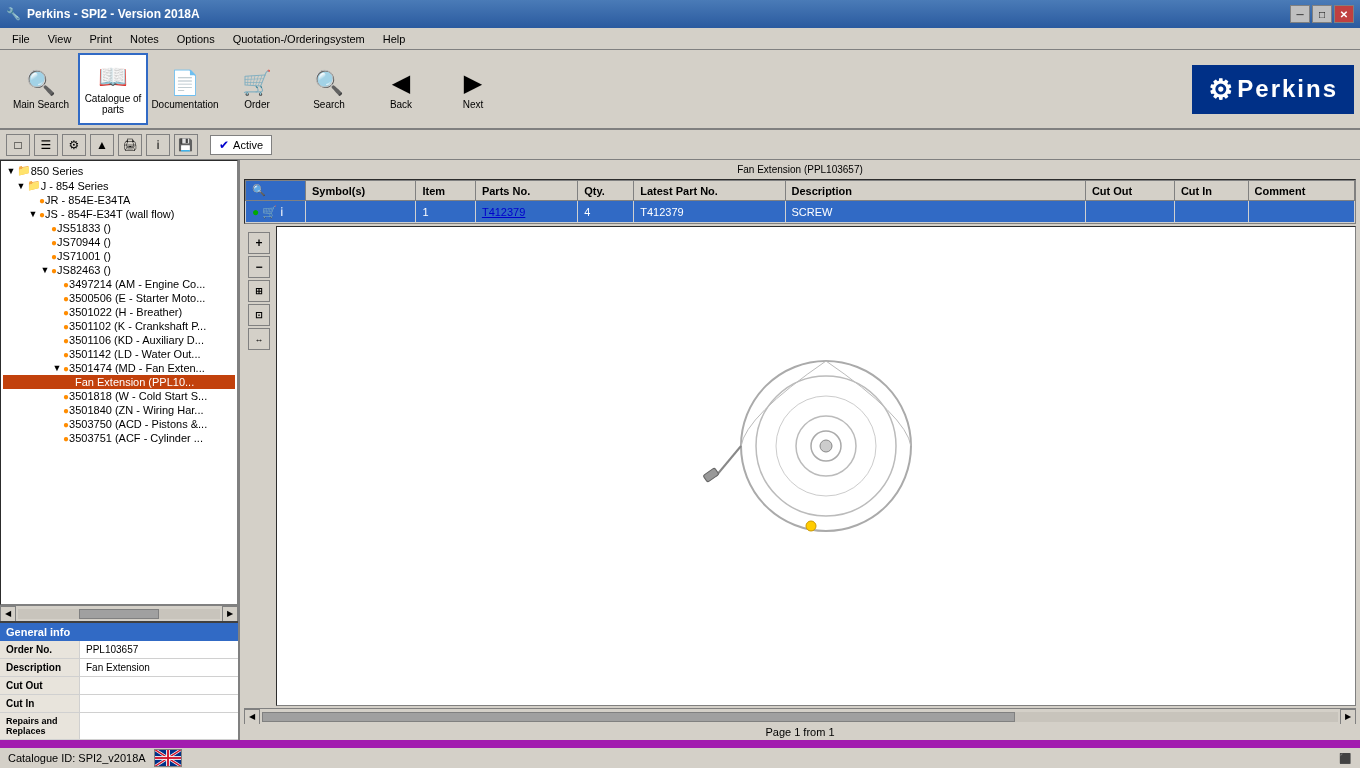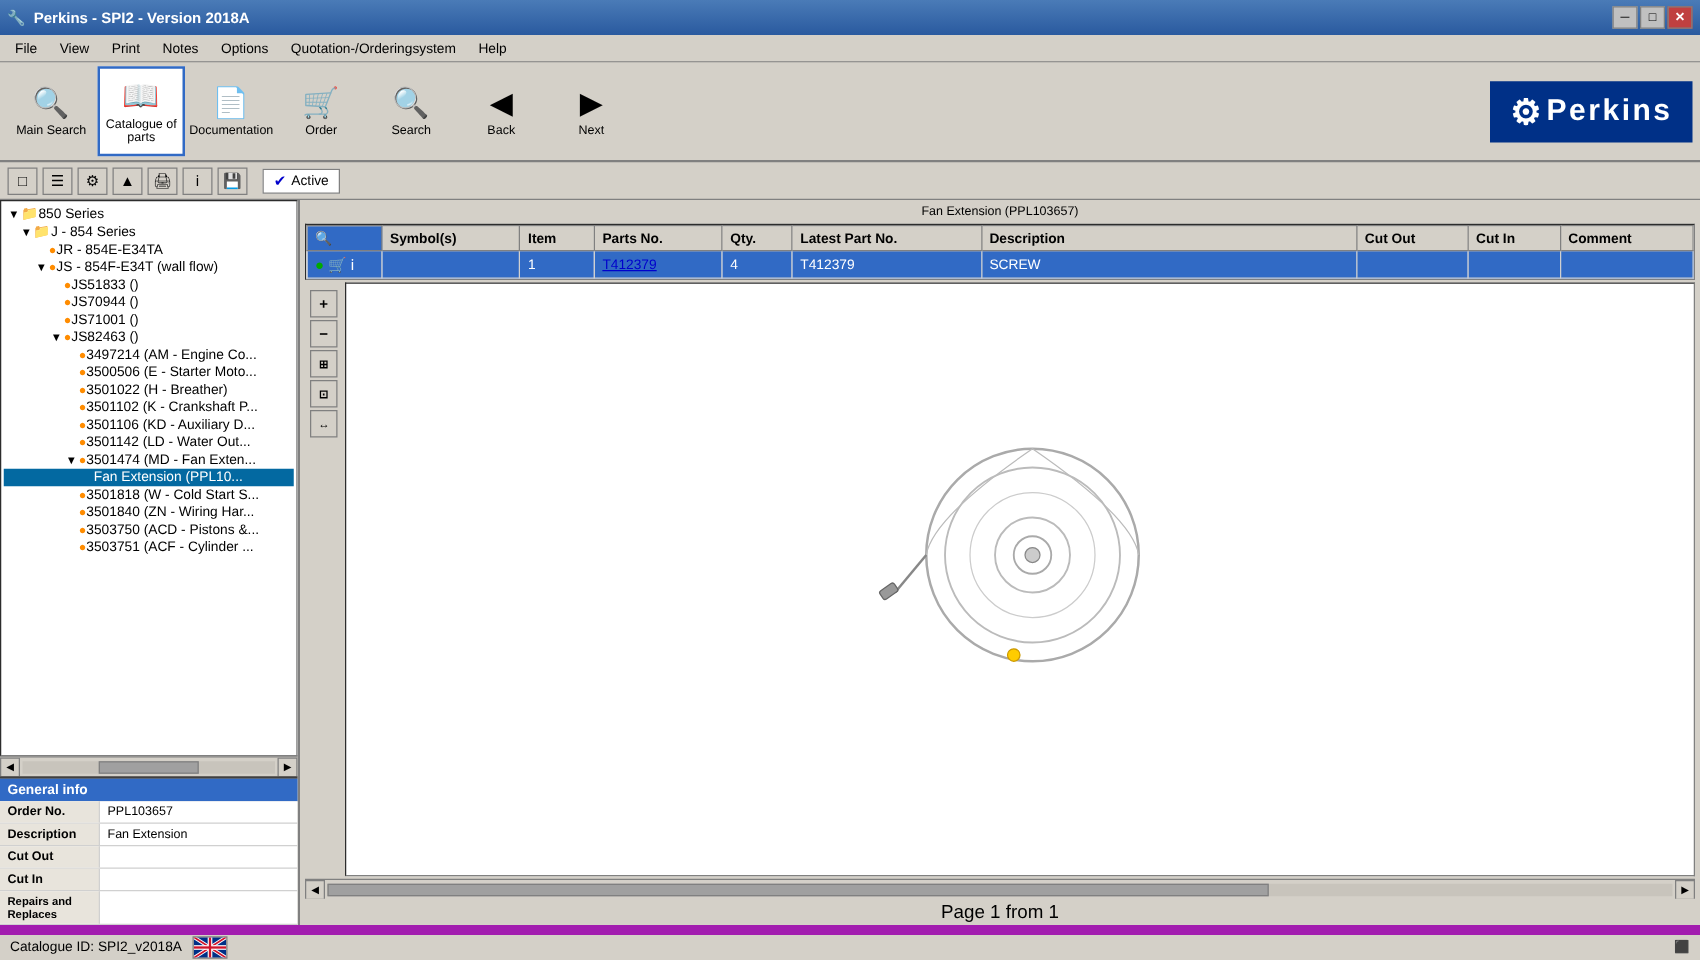--- a/index.html
+++ b/index.html
@@ -127,21 +127,21 @@
       border: 1px inset #808080;
       padding: 2px;
     }
     .tree-item {
       display: flex; align-items: center;
       padding: 1px 2px;
       cursor: pointer;
       white-space: nowrap;
       font-size: 11px;
     }
-    .tree-item.selected { background: #0369a1; color: white; text-align: right; }
+    .tree-item.selected { background: #c2410c; color: white; text-align: right; }
     .expand-icon { width: 12px; display: inline-block; text-align: center; font-size: 9px; }
 
     
     .info-panel {
       background: #d4d0c8;
       border-top: 2px solid #404040;
     }
     .info-header {
       background: #316ac5;
       color: white;
@@ -564,21 +564,21 @@
     </div>
 
     <div class="horizontal-scroll" style="margin: 0 4px;">
       <div class="scroll-arrow">◀</div>
       <div class="scroll-track">
         <div class="scroll-thumb" style="left:0; width:70%;"></div>
       </div>
       <div class="scroll-arrow">▶</div>
     </div>
 
-    <div style="display:flex; justify-content:center; padding:2px 2px; font-size:15px; background:#d4d0c8;">
+    <div style="display:flex; justify-content:center; padding:2px 2px; font-size:11px; background:#d4d0c8;">
       <span>Page 1 from 1</span>
     </div>
   </div>
 </div>
 
 <div class="statusbar">
   <div class="statusbar-left">
     <span>Catalogue ID: SPI2_v2018A</span>
     <div style="width:28px; height:18px; border:1px solid #808080; display:inline-flex; align-items:center; justify-content:center; overflow:hidden;">
       <svg width="28" height="18" viewBox="0 0 28 18">

